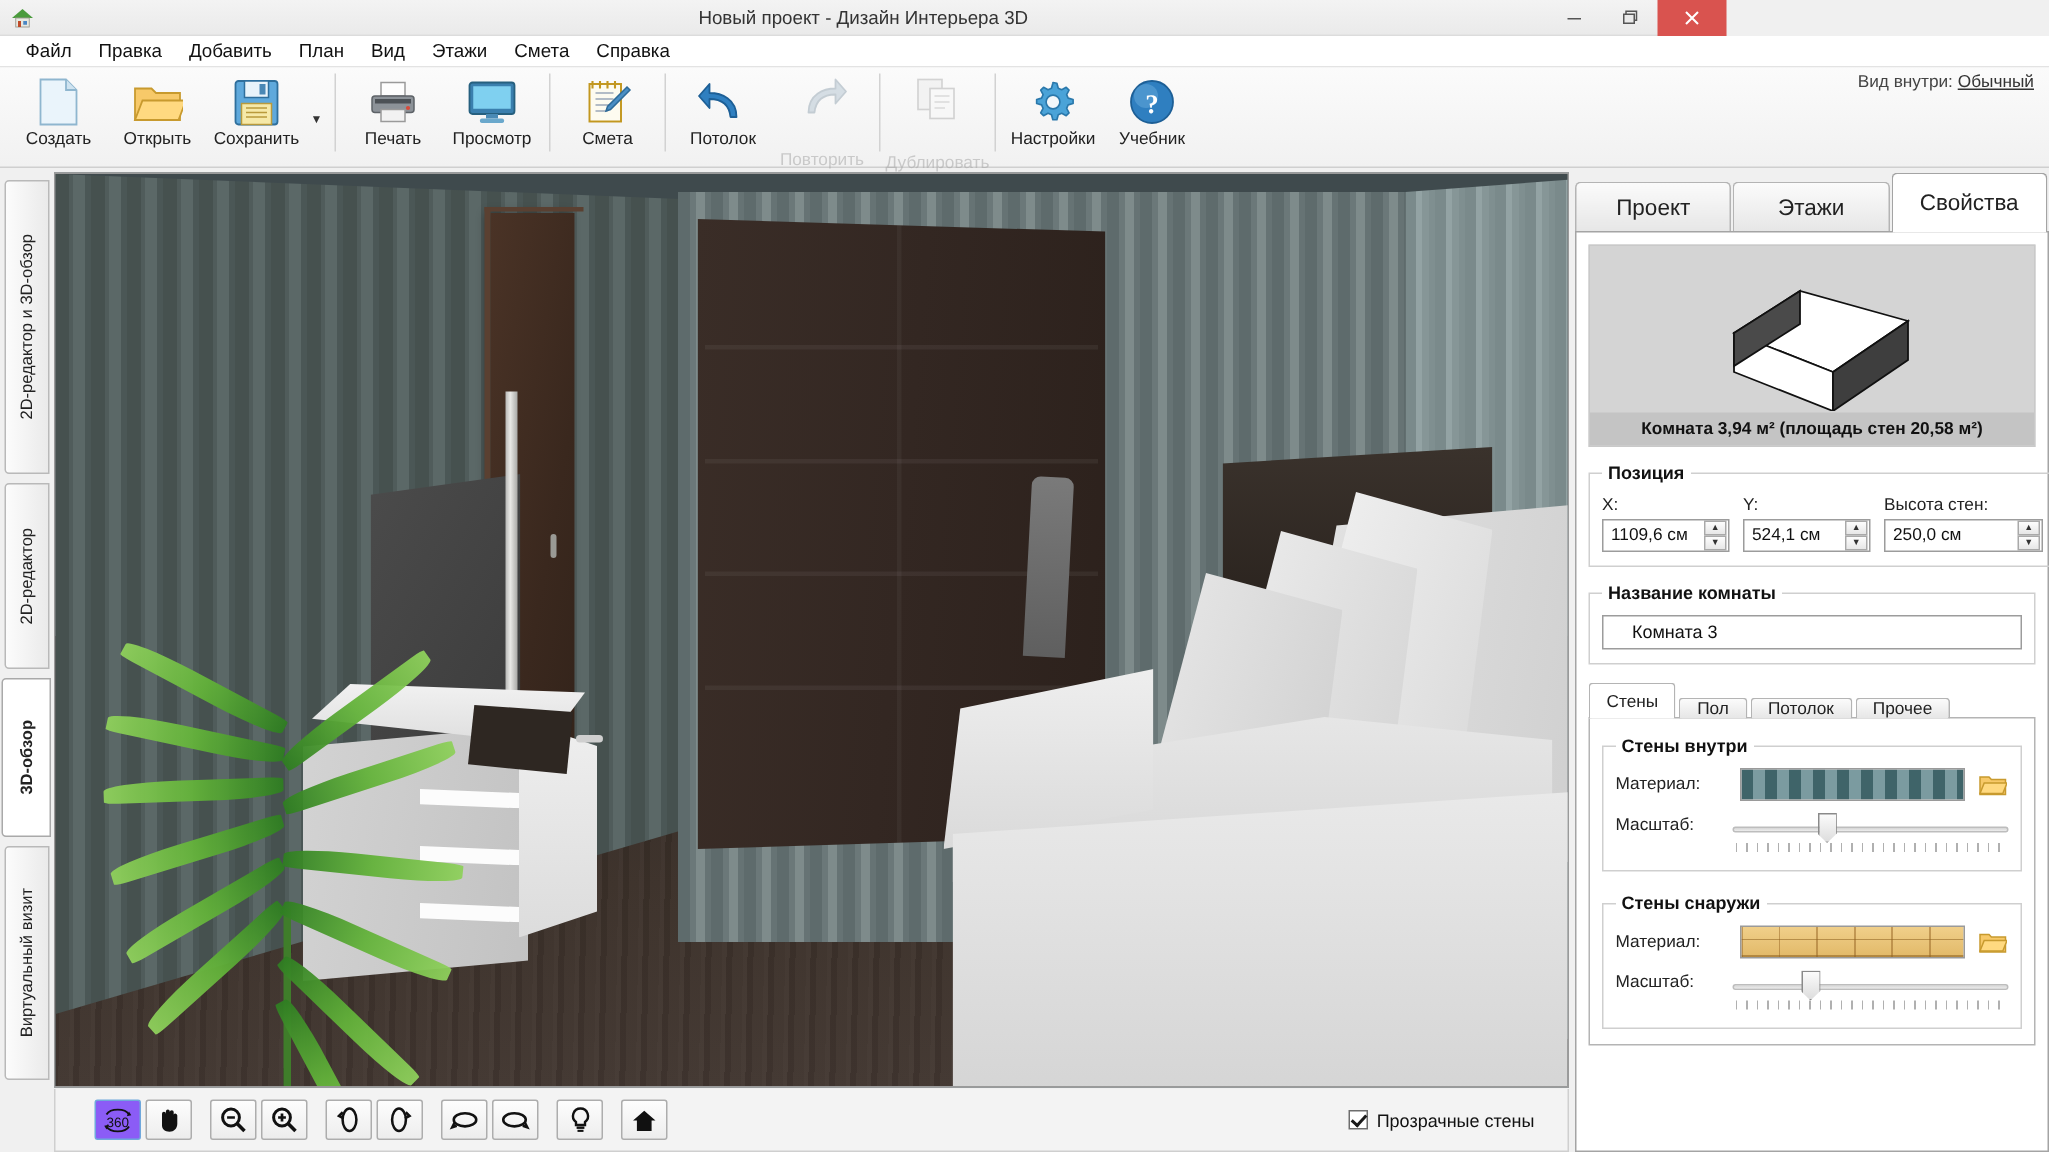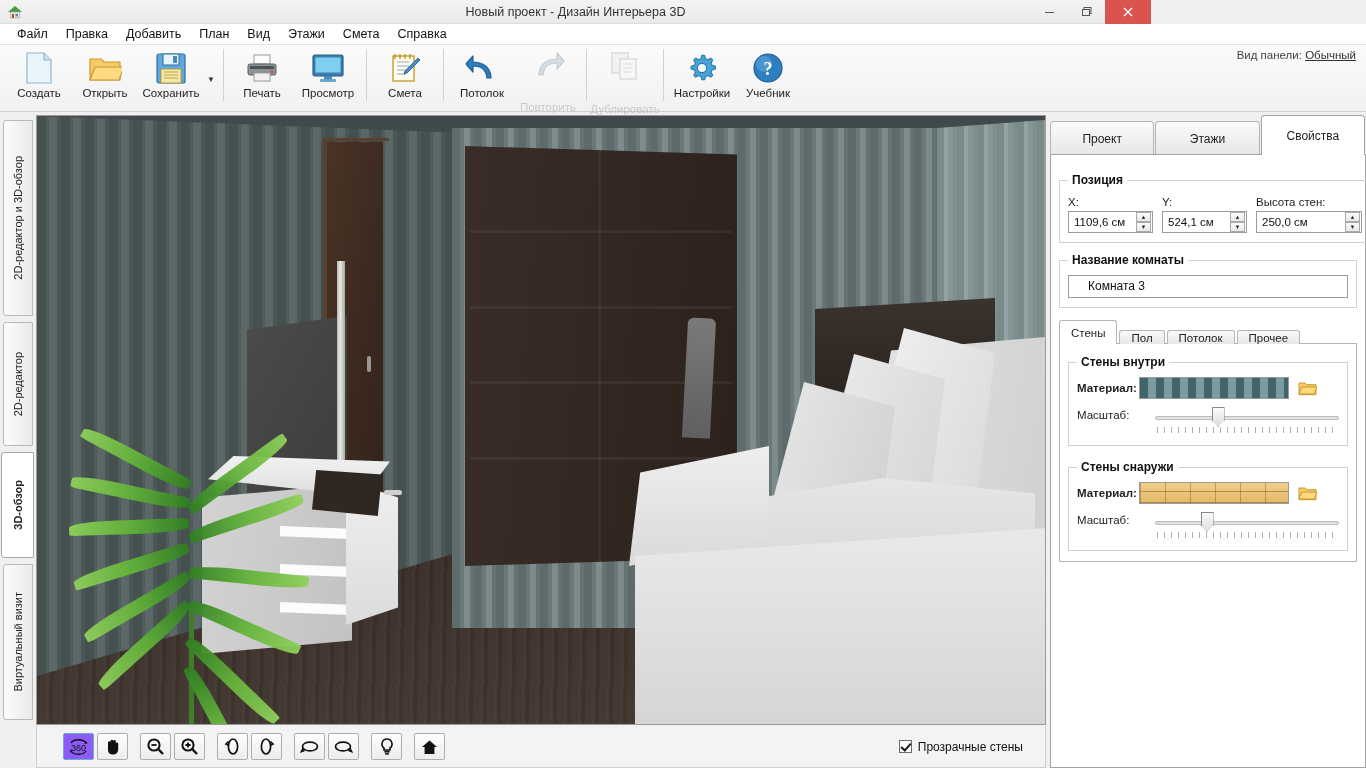--- a/index.html
+++ b/index.html
@@ -299,21 +299,21 @@
   #rightpanel {
     position:absolute; left:1050px; top:115px; width:316px; height:653px;
     background:#f0f0f0;
   }
   #rtabs { display:flex; height:40px; align-items:flex-end; padding-left:0; }
   .rtab {
     flex:1; height:34px; margin-right:1px;
     background:linear-gradient(#fbfbfb,#e6e6e6);
     border:1px solid #b4b4b4; border-bottom:none; border-radius:4px 4px 0 0;
     display:flex; align-items:center; justify-content:center;
-    font-size:12px; color:#222; cursor:default;
+    font-size:15px; color:#222; cursor:default;
   }
   .rtab.active {
     background:#ffffff; height:40px; border-color:#a4a4a4;
     position:relative; z-index:3;
   }
   #rbody {
     position:absolute; left:0; top:39px; width:316px; height:614px;
     background:#fff; border:1px solid #a4a4a4;
     padding:8px;
   }
@@ -360,21 +360,21 @@
     background:linear-gradient(#fbfbfb,#e6e6e6);
     border:1px solid #b4b4b4; border-bottom:none; border-radius:3px 3px 0 0;
     font-size:11.5px; color:#222; display:flex; align-items:center; cursor:default;
   }
   .stab.active { background:#fff; height:24px; }
   #surf-body {
     border:1px solid #b4b4b4; background:#fff; padding:9px 8px 10px 8px;
     margin-top:-1px;
   }
   .mat-row { display:flex; align-items:center; margin-top:2px; }
-  .mat-row .lab { font-size:11.5px; color:#222; width:62px; flex:none;font-weight:bold; }
+  .mat-row .lab { font-size:11.5px; color:#222; width:83px; flex:none; }
   .swatch { width:150px; height:22px; border:1px solid #9a9a9a; flex:none; }
   #sw-inside {
     background: repeating-linear-gradient(90deg,
       #3f6469 0 8px, #7b9ba0 8px 16px);
   }
   #sw-outside {
     background:
       repeating-linear-gradient(0deg, rgba(140,95,30,.55) 0 1px, transparent 1px 11px),
       repeating-linear-gradient(90deg, rgba(150,100,35,.5) 0 1px, transparent 1px 25px),
       linear-gradient(#f0cf8a,#e2b968);
@@ -568,21 +568,21 @@
       <svg width="32" height="32" viewBox="0 0 32 32">
         <circle cx="16" cy="16" r="14" fill="#2f7fc0" stroke="#1d5f96" stroke-width="1.2"></circle>
         <circle cx="12" cy="12" r="8" fill="#6fb2e0" opacity=".45"></circle>
         <text x="16" y="23" font-size="18" font-family="Liberation Serif, serif" fill="#ffffff" text-anchor="middle" font-weight="bold">?</text>
       </svg>
     </div>
     <div class="lbl">Учебник</div>
   </div>
 
   <div id="panel-view">
-    <span>Вид панели:</span>
+    <span>Вид внутри:</span>
     <span class="lnk">Обычный</span>
   </div>
 </div>
 
 <div id="leftbar">
   <div class="vtab" style="top:8px;height:196px">
     <span>2D-редактор и 3D-обзор</span>
   </div>
   <div class="vtab" style="top:210px;height:124px">
     <span>2D-редактор</span>
@@ -746,20 +746,29 @@
     <div class="rtab">
       <span>Этажи</span>
     </div>
     <div class="rtab active">
       <span>Свойства</span>
     </div>
   </div>
 
   <div id="rbody">
 
+    <div id="preview-box">
+      <svg id="room-3d" viewBox="0 0 130 92">
+        <polygon points="8,40 52,12 124,32 74,66" fill="#ffffff" stroke="#111" stroke-width="1.2"></polygon>
+        <polygon points="8,40 8,66 74,92 74,66" fill="#ffffff" stroke="#111" stroke-width="1.2"></polygon>
+        <polygon points="74,66 74,92 124,58 124,32" fill="#3e3e3e" stroke="#111" stroke-width="1.2"></polygon>
+        <polygon points="8,40 52,12 52,34 8,62" fill="#4a4a4a" stroke="#111" stroke-width="1.2"></polygon>
+      </svg>
+      <div id="room-cap">Комната 3,94 м²  (площадь стен 20,58 м²)</div>
+    </div>
 
     <fieldset>
       <legend>Позиция</legend>
       <div class="pos-row">
         <div class="pos-col">
           <div class="lab">X:</div>
           <div class="spin" id="sp-x">
             <span class="val">1109,6 см</span>
             <span class="arrows">
               <div>▲</div>

